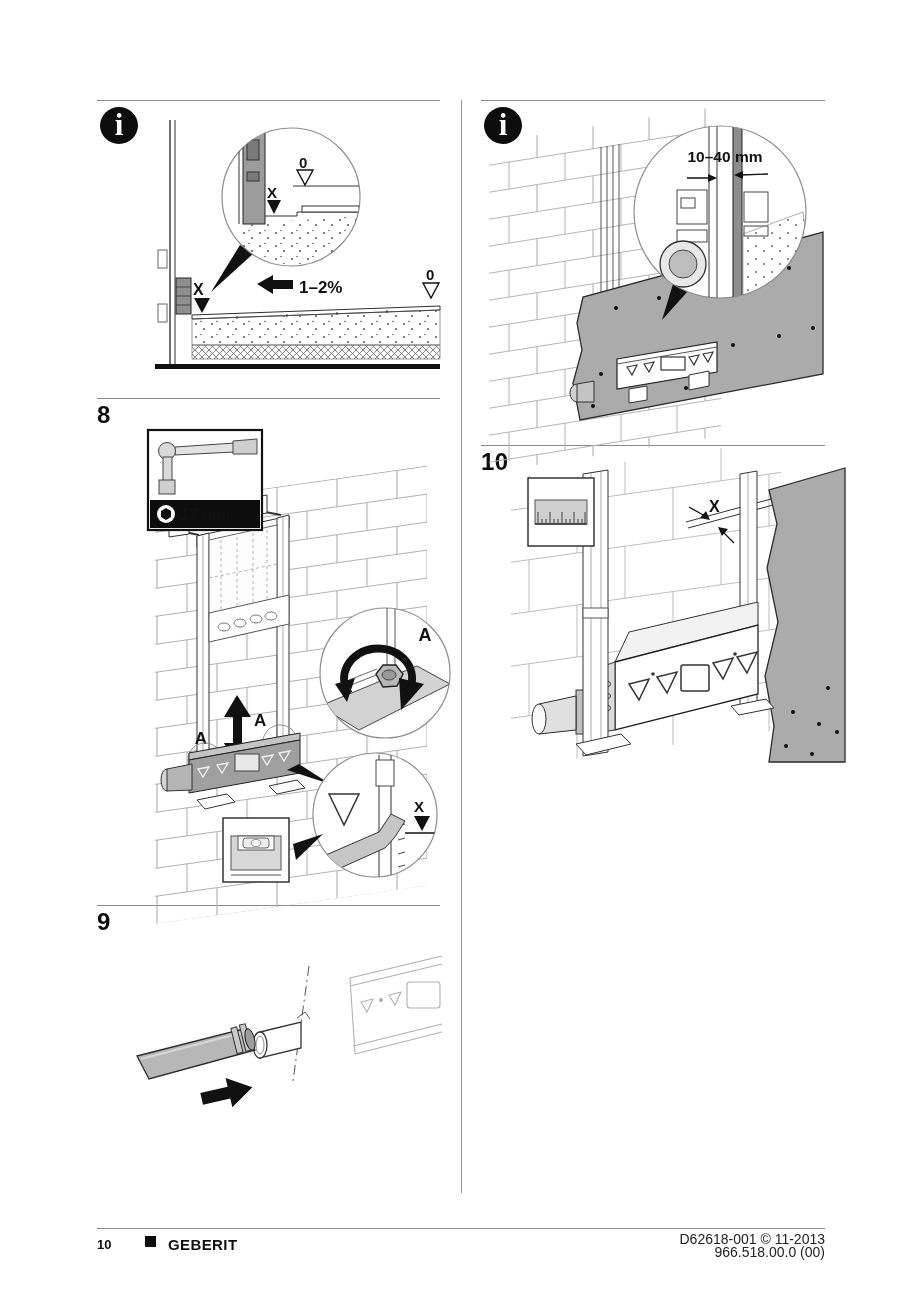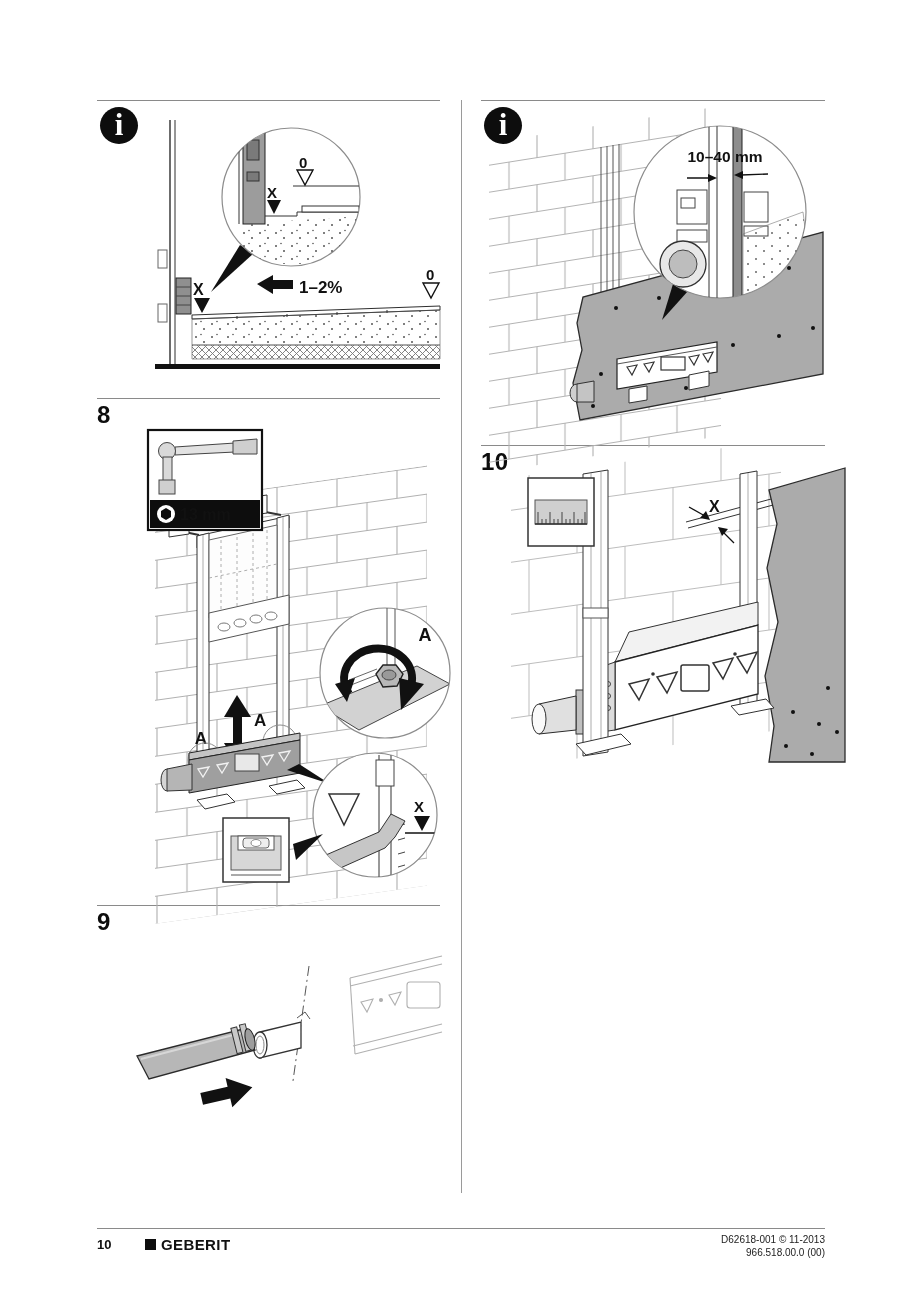--- a/index.html
+++ b/index.html
@@ -7,24 +7,24 @@
         font-family:"Liberation Sans",sans-serif;color:#111;}
   .rule{position:absolute;height:1px;background:#8a8a8a;}
   .vdiv{position:absolute;width:1px;background:#9a9a9a;}
   .info-badge{position:absolute;width:38px;height:37px;background:#0d0d0d;border-radius:50%;
         color:#fff;text-align:center;font-family:"Liberation Serif",serif;font-weight:bold;
         font-size:31px;line-height:36px;}
   .step-num{position:absolute;font-size:24px;font-weight:bold;color:#0d0d0d;letter-spacing:0.5px;}
   svg{position:absolute;overflow:visible;}
   svg text{font-family:"Liberation Sans",sans-serif;fill:#111;}
   .footer-pagenum{position:absolute;left:97px;top:1237px;font-size:13px;font-weight:bold;}
-  .footer-logo{position:absolute;left:145px;top:1236px;display:flex;align-items:center;gap:5px;}
+  .footer-logo{position:absolute;left:145px;top:1236px;display:flex;gap:12px;}
   .footer-logo .sq{width:11px;height:11px;background:#0d0d0d;display:inline-block;}
   .footer-logo .brand{font-size:15px;font-weight:bold;letter-spacing:0.4px;}
-  .footer-ref{position:absolute;right:95px;top:1233px;text-align:right;font-size:10px;line-height:13px;color:#222;}
+  .footer-ref{position:absolute;right:95px;top:1233px;text-align:right;font-size:14px;line-height:13px;color:#222;}
 </style>
 </head>
 <body>
 
 <div class="page">
 
   <div class="rule" style="left:97px;top:100px;width:343px;"></div>
   <div class="rule" style="left:481px;top:100px;width:344px;"></div>
   <div class="rule" style="left:97px;top:398px;width:343px;"></div>
   <div class="rule" style="left:97px;top:905px;width:343px;"></div>

